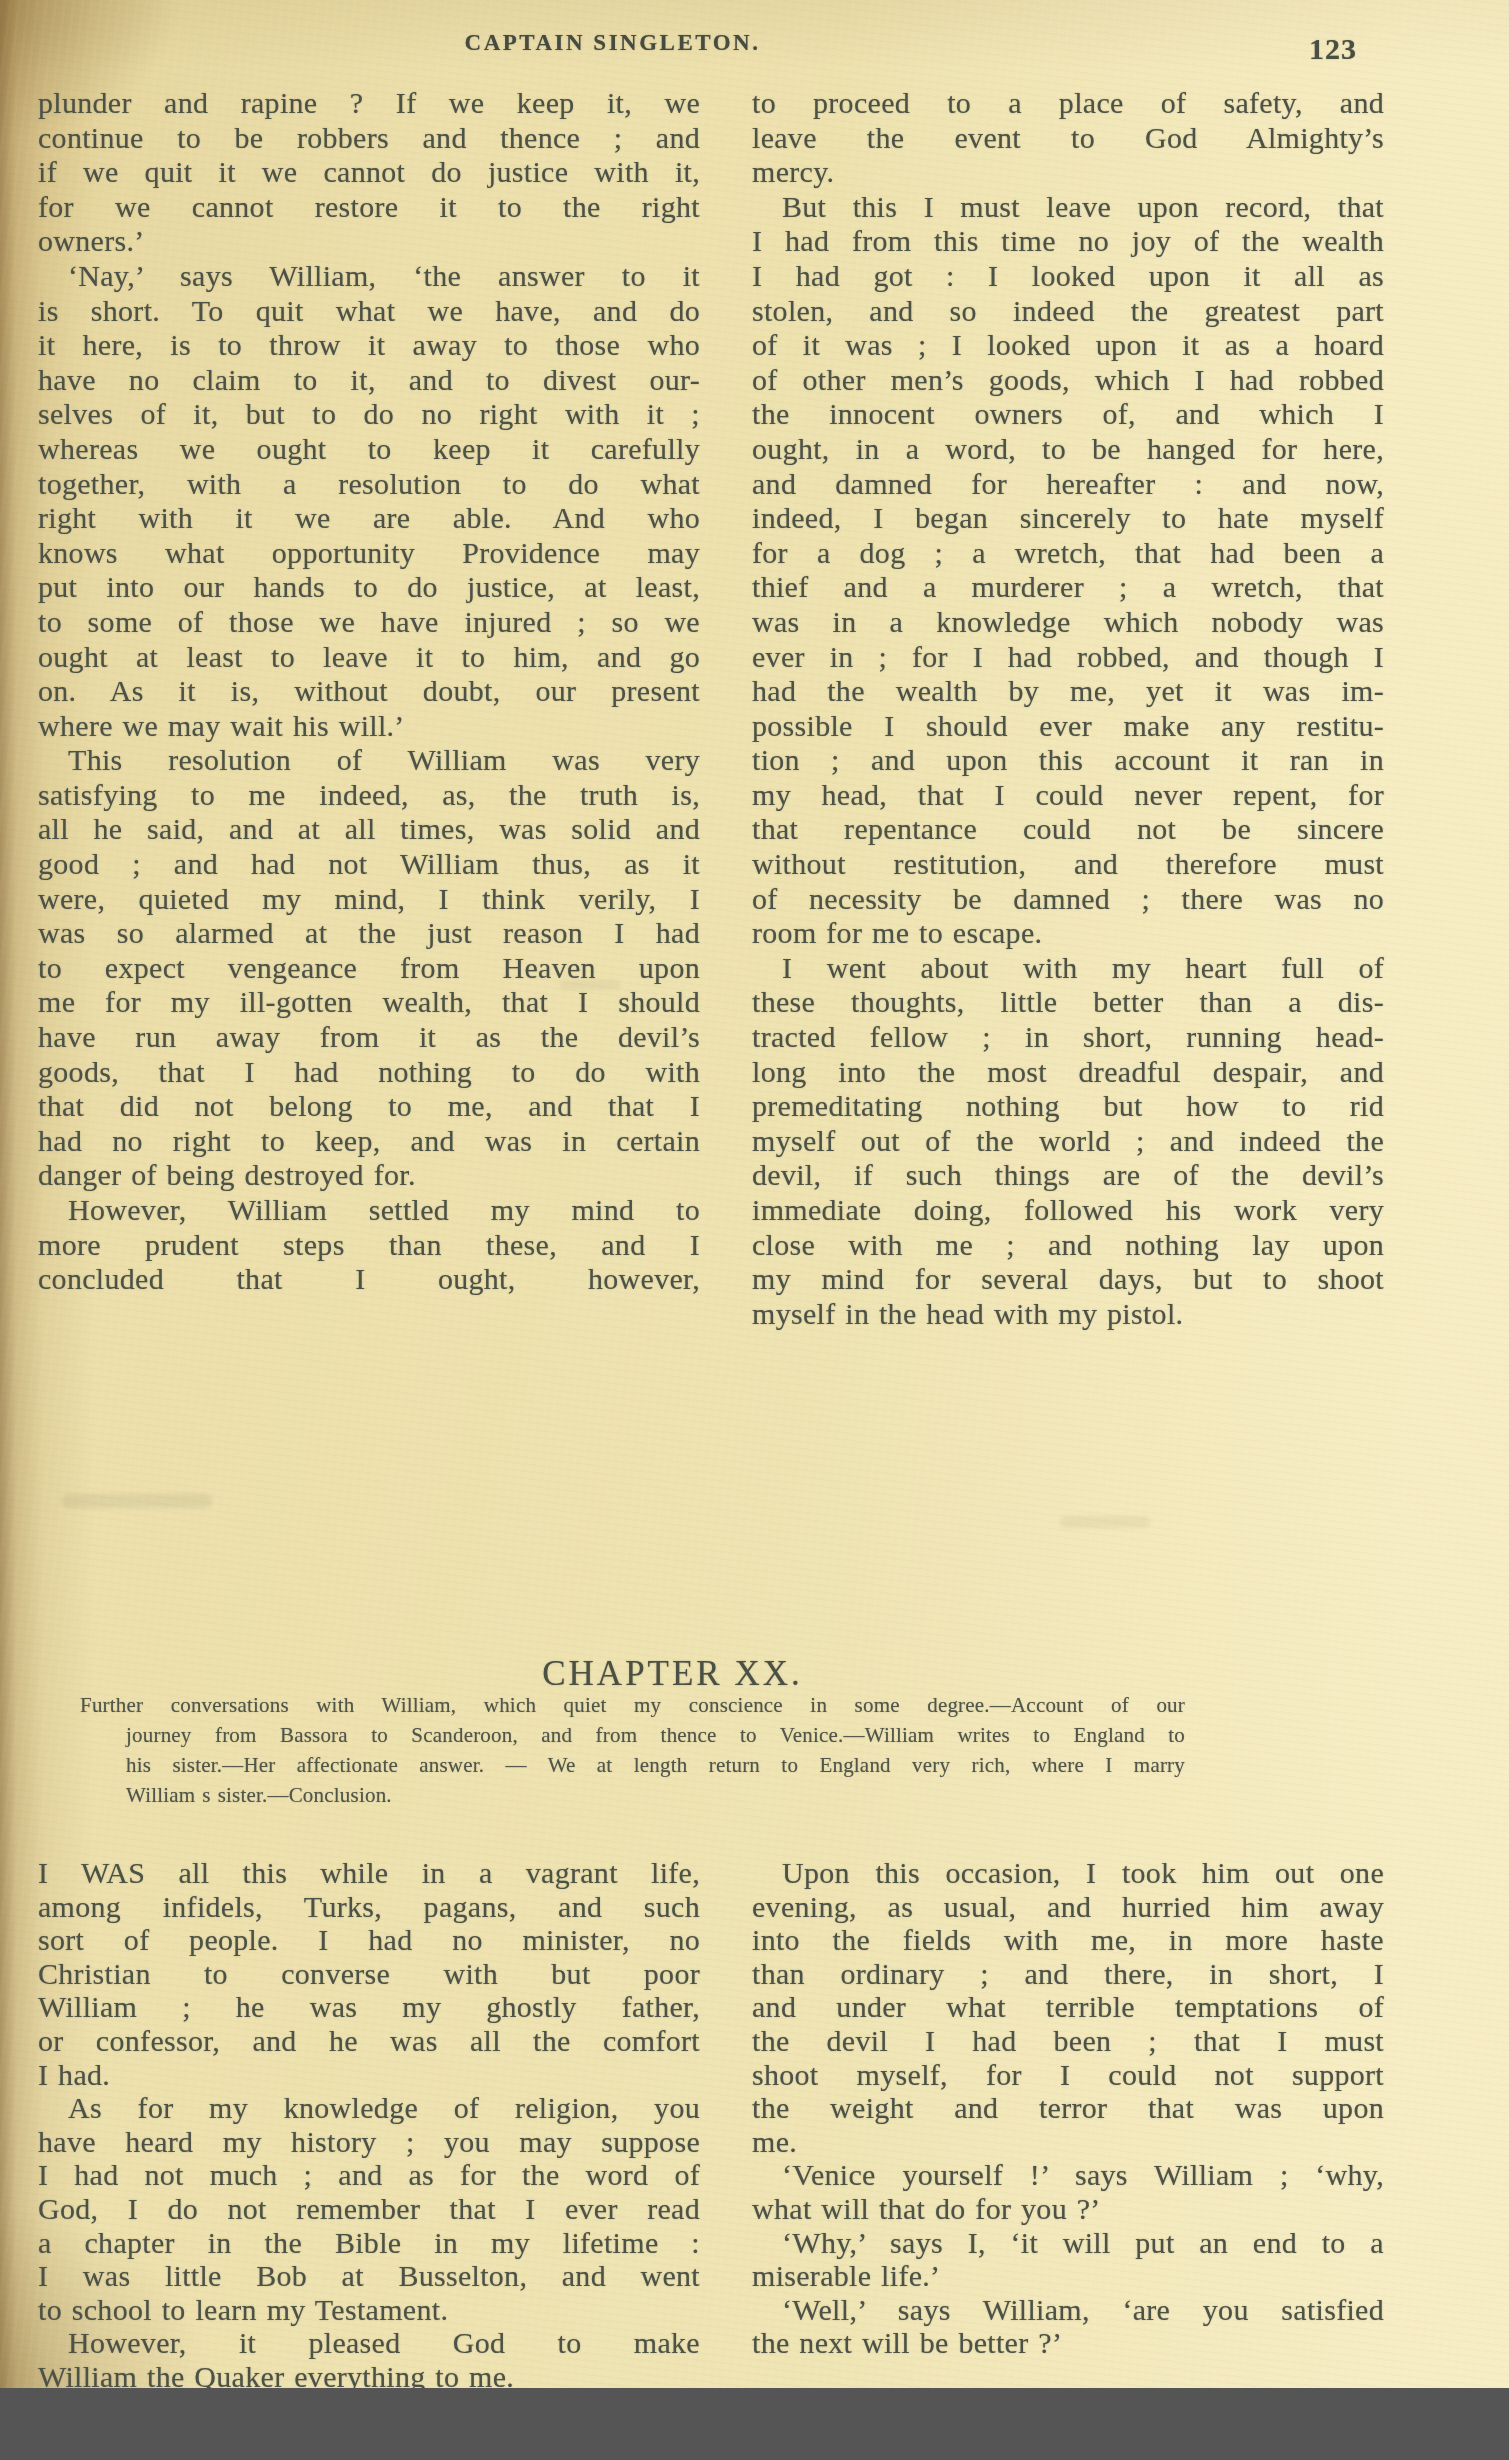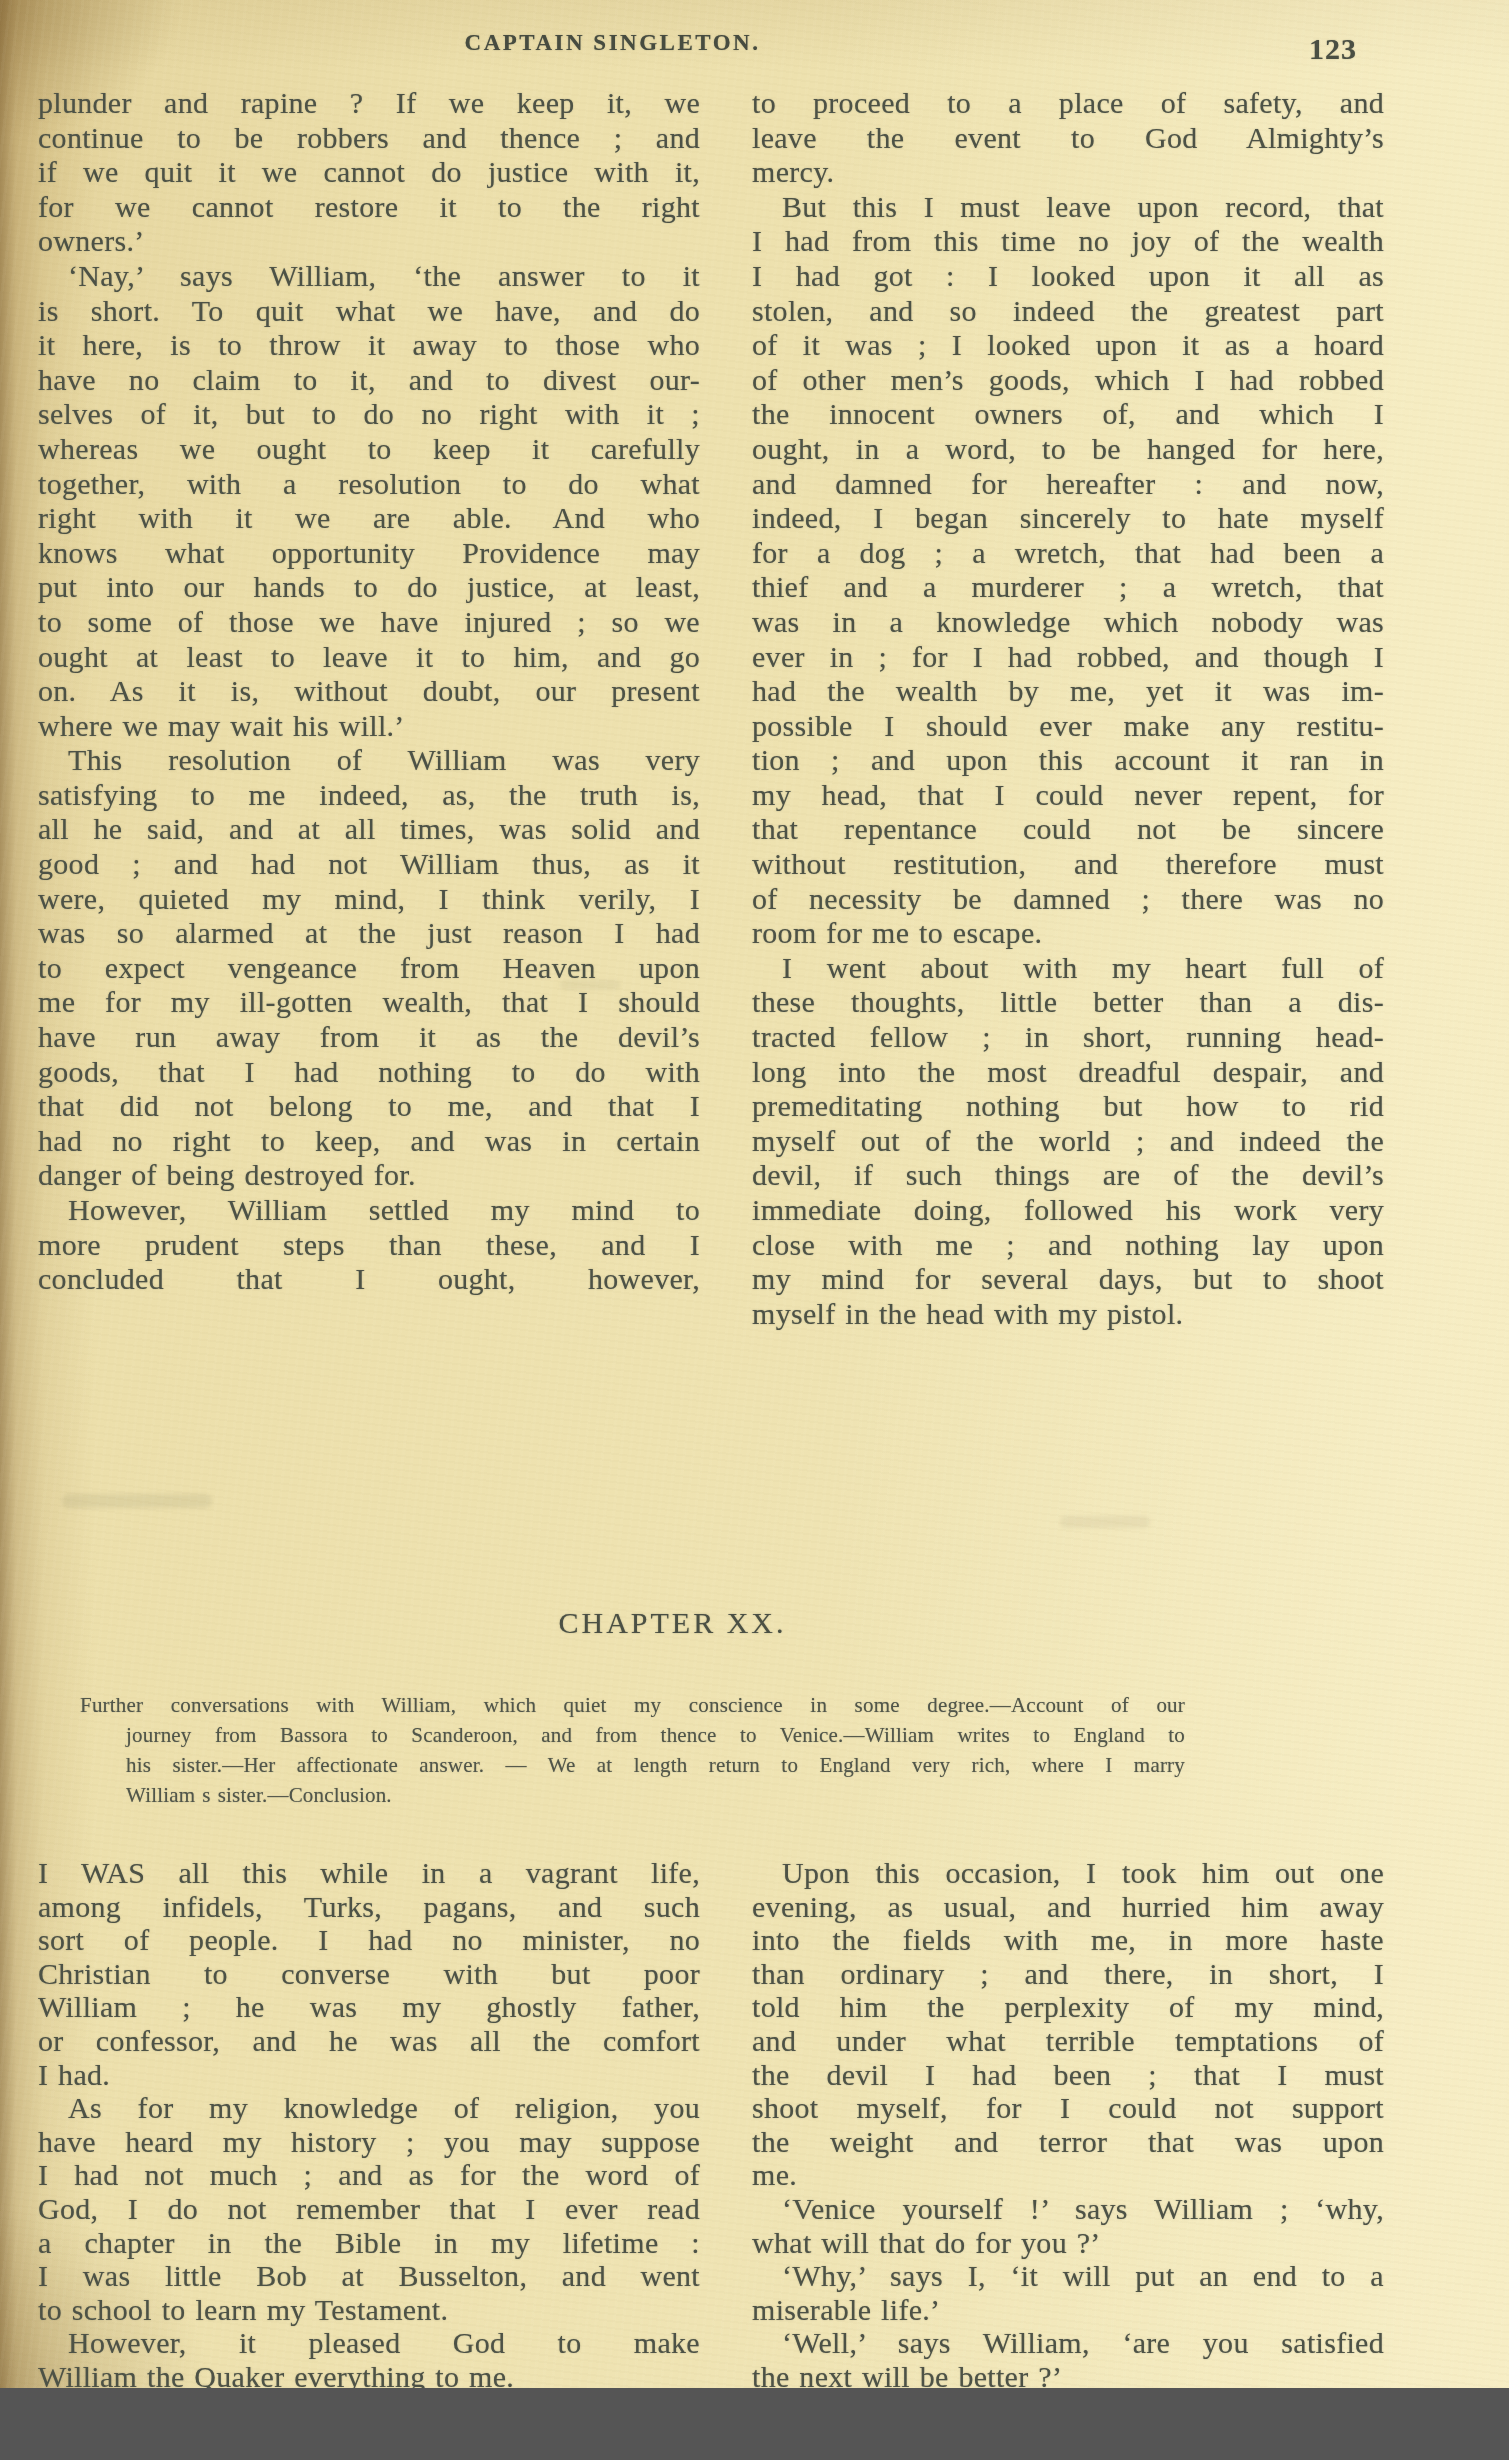--- a/index.html
+++ b/index.html
@@ -56,22 +56,23 @@
   .col-top-left   { left:38px;  top:86px;  width:662px; }
   .col-top-right  { left:752px; top:86px;  width:632px; }
   .col-bot-left   { left:38px;  top:1856px; width:662px; }
   .col-bot-right  { left:752px; top:1856px; width:632px; }
   .chapter-head-row {
     position:absolute; left:40px; top:1606px; width:1345px;
     text-align:center;
   }
   .chapter-head {
     display:inline-block; transform:translateX(-40px);
-    font-size:30px; letter-spacing:3px; color:#4b5044;
+    font-size:35px; letter-spacing:3px; color:#4b5044;
     text-shadow:0 0 1.4px rgba(75,80,68,0.55);
+    margin-top:48px;
   }
   .chapter-summary {
     position:absolute; left:80px; top:1690px; width:1105px;
     font-size:21px; letter-spacing:0.2px; word-spacing:1.5px;
     color:#51564a;
     text-shadow:0 0 1.1px rgba(81,86,74,0.5);
   }
   .chapter-summary .sline {
     height:30px; line-height:30px;
     text-align:justify; text-align-last:justify; white-space:nowrap;
@@ -201,21 +202,20 @@
       <div class="line">I was little Bob at Busselton, and went</div>
       <div class="line end">to school to learn my Testament.</div>
       <div class="line indent">However, it pleased God to make</div>
       <div class="line end">William the Quaker everything to me.</div>
     </div>
   <div class="col bottom col-bot-right">
       <div class="line indent">Upon this occasion, I took him out one</div>
       <div class="line">evening, as usual, and hurried him away</div>
       <div class="line">into the fields with me, in more haste</div>
       <div class="line">than ordinary ; and there, in short, I</div>
-      <div class="line">told him the perplexity of my mind,</div>
       <div class="line">and under what terrible temptations of</div>
       <div class="line">the devil I had been ; that I must</div>
       <div class="line">shoot myself, for I could not support</div>
       <div class="line">the weight and terror that was upon</div>
       <div class="line end">me.</div>
       <div class="line indent">‘Venice yourself !’ says William ; ‘why,</div>
       <div class="line end">what will that do for you ?’</div>
       <div class="line indent">‘Why,’ says I, ‘it will put an end to a</div>
       <div class="line end">miserable life.’</div>
       <div class="line indent">‘Well,’ says William, ‘are you satisfied</div>

